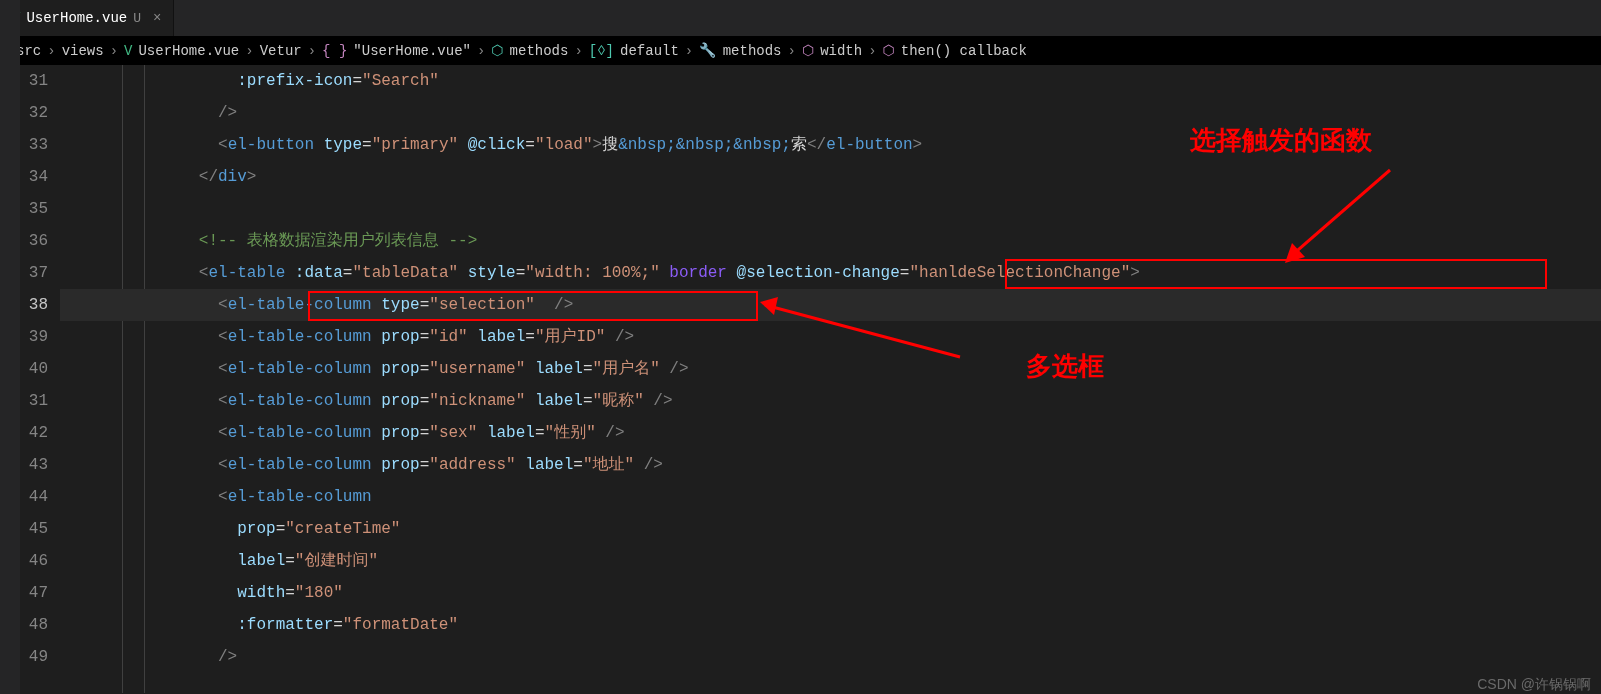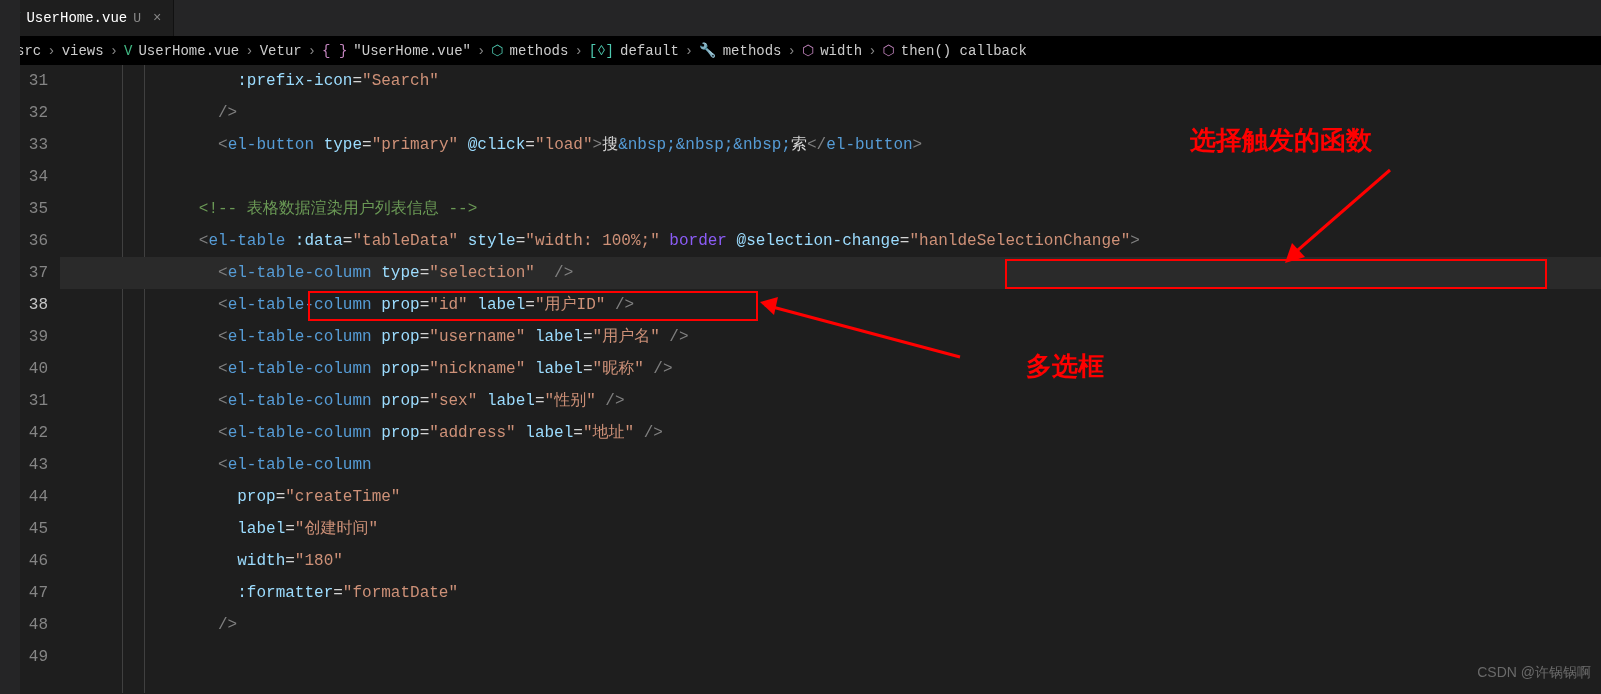--- a/index.html
+++ b/index.html
@@ -96,21 +96,21 @@
 .annotation {
   position: absolute;
   color: #ff0000;
   font-weight: bold;
   font-size: 26px;
   font-family: Liberation Sans, sans-serif;
 }
 .arrow-svg { position: absolute; pointer-events: none; }
 .watermark {
   position: absolute;
-  bottom: 12px;
+  bottom: 0;
   right: 10px;
   color: #6a6a6a;
   font-size: 14px;
   font-family: "Microsoft YaHei", sans-serif;
 }
 .activity-bar {
   position: absolute;
   left: 0; top: 0; bottom: 0;
   width: 20px;
   background: #252526;
@@ -181,20 +181,21 @@
     <div>48</div>
     <div>49</div>
   </div>
   <div class="code">
     <div class="indent-guide" style="left:62px"></div>
     <div class="indent-guide" style="left:84px"></div>
 
     <div class="line">            <span class="tok-attr">:prefix-icon</span><span class="tok-text">=</span><span class="tok-str">"Search"</span></div>
     <div class="line">          <span class="tok-gray">/&gt;</span></div>
     <div class="line">          <span class="tok-gray">&lt;</span><span class="tok-tag">el-button</span> <span class="tok-attr">type</span><span class="tok-text">=</span><span class="tok-str">"primary"</span> <span class="tok-attr">@click</span><span class="tok-text">=</span><span class="tok-str">"load"</span><span class="tok-gray">&gt;</span><span class="tok-text">搜</span><span class="tok-amp">&amp;nbsp;&amp;nbsp;&amp;nbsp;</span><span class="tok-text">索</span><span class="tok-gray">&lt;/</span><span class="tok-tag">el-button</span><span class="tok-gray">&gt;</span></div>
+    <div class="line">        <span class="tok-gray">&lt;/</span><span class="tok-tag">div</span><span class="tok-gray">&gt;</span></div>
     <div class="line"></div>
     <div class="line">        <span class="tok-comment">&lt;!-- 表格数据渲染用户列表信息 --&gt;</span></div>
     <div class="line">        <span class="tok-gray">&lt;</span><span class="tok-tag">el-table</span> <span class="tok-attr">:data</span><span class="tok-text">=</span><span class="tok-str">"tableData"</span> <span class="tok-attr">style</span><span class="tok-text">=</span><span class="tok-str">"width: 100%;"</span> <span class="tok-border">border</span> <span class="tok-attr">@selection-change</span><span class="tok-text">=</span><span class="tok-str">"hanldeSelectionChange"</span><span class="tok-gray">&gt;</span></div>
     <div class="line hl">          <span class="tok-gray">&lt;</span><span class="tok-tag">el-table-column</span> <span class="tok-attr">type</span><span class="tok-text">=</span><span class="tok-str">"selection"</span><span class="tok-gray">  /&gt;</span></div>
     <div class="line">          <span class="tok-gray">&lt;</span><span class="tok-tag">el-table-column</span> <span class="tok-attr">prop</span><span class="tok-text">=</span><span class="tok-str">"id"</span> <span class="tok-attr">label</span><span class="tok-text">=</span><span class="tok-str">"用户ID"</span><span class="tok-gray"> /&gt;</span></div>
     <div class="line">          <span class="tok-gray">&lt;</span><span class="tok-tag">el-table-column</span> <span class="tok-attr">prop</span><span class="tok-text">=</span><span class="tok-str">"username"</span> <span class="tok-attr">label</span><span class="tok-text">=</span><span class="tok-str">"用户名"</span><span class="tok-gray"> /&gt;</span></div>
     <div class="line">          <span class="tok-gray">&lt;</span><span class="tok-tag">el-table-column</span> <span class="tok-attr">prop</span><span class="tok-text">=</span><span class="tok-str">"nickname"</span> <span class="tok-attr">label</span><span class="tok-text">=</span><span class="tok-str">"昵称"</span><span class="tok-gray"> /&gt;</span></div>
     <div class="line">          <span class="tok-gray">&lt;</span><span class="tok-tag">el-table-column</span> <span class="tok-attr">prop</span><span class="tok-text">=</span><span class="tok-str">"sex"</span> <span class="tok-attr">label</span><span class="tok-text">=</span><span class="tok-str">"性别"</span><span class="tok-gray"> /&gt;</span></div>
     <div class="line">          <span class="tok-gray">&lt;</span><span class="tok-tag">el-table-column</span> <span class="tok-attr">prop</span><span class="tok-text">=</span><span class="tok-str">"address"</span> <span class="tok-attr">label</span><span class="tok-text">=</span><span class="tok-str">"地址"</span><span class="tok-gray"> /&gt;</span></div>
     <div class="line">          <span class="tok-gray">&lt;</span><span class="tok-tag">el-table-column</span></div>

